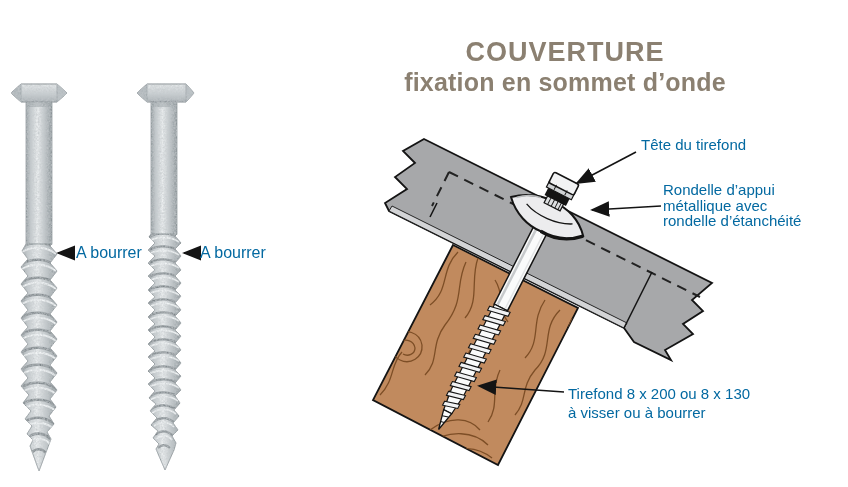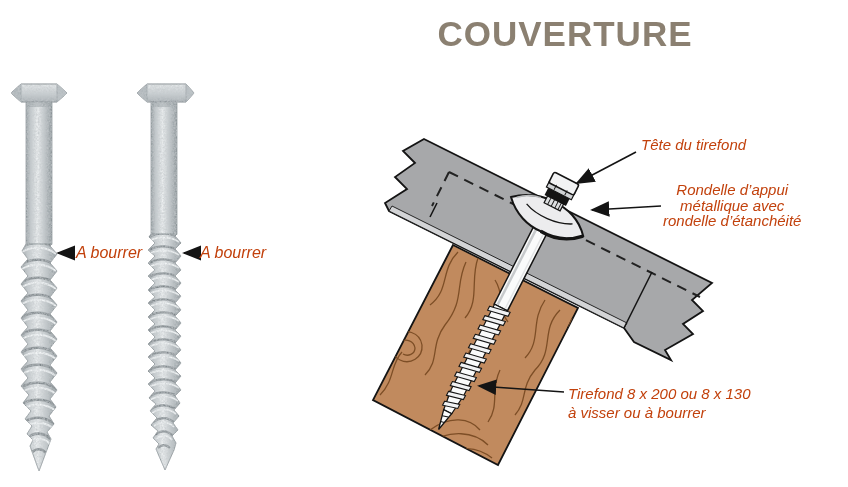--- a/index.html
+++ b/index.html
@@ -1,25 +1,25 @@
 <!DOCTYPE html>
 <html><head>
 <meta charset="utf-8">
 <style>
   html,body{margin:0;padding:0;background:#fff;}
   .stage{position:relative;width:848px;height:487px;background:#ffffff;overflow:hidden;
          font-family:"Liberation Sans",sans-serif;}
   svg{position:absolute;left:0;top:0;}
   .title-wrap{position:absolute;left:330px;top:18px;width:470px;text-align:center;
               color:#8b8071;font-weight:bold;}
-  .title-line1{font-size:35px;line-height:31px;letter-spacing:1px;}
+  .title-line1{font-size:27px;line-height:31px;letter-spacing:1px;margin-top:19px;}
   .title-line2{font-size:25px;line-height:29px;letter-spacing:0.2px;}
-  .lbl{position:absolute;color:#c2410c;font-size:15px;line-height:15.5px;white-space:pre-line;font-style:italic;}
+  .lbl{position:absolute;color:#0369a1;font-size:15px;line-height:15.5px;white-space:pre-line;}
   .lbl-head{left:641px;top:137px;}
-  .lbl-washer{left:663px;top:182px;text-align:center;}
+  .lbl-washer{left:663px;top:182px;}
   .lbl-screw{left:568px;top:384px;line-height:19px;}
   .lbl-bourrer{left:76px;top:245px;font-size:16px;}
   .lbl-visser{left:200px;top:245px;font-size:16px;}
 </style>
 </head>
 <body>
 
 <div class="stage">
 
 <svg width="848" height="487" viewBox="0 0 848 487">
@@ -247,20 +247,21 @@
     <g stroke="#141414" stroke-width="1.6">
       <line x1="636" y1="152" x2="577" y2="183" marker-end="url(#ah)"></line>
       <line x1="661" y1="206" x2="592" y2="210" marker-end="url(#ah)"></line>
       <line x1="564" y1="392" x2="479" y2="386" marker-end="url(#ah)"></line>
     </g>
   </g>
 </svg>
 
   <div class="title-wrap">
     <div class="title-line1">COUVERTURE</div>
+    <div class="title-line2">fixation en sommet d’onde</div>
   </div>
 
   <div class="lbl lbl-bourrer">A bourrer</div>
   <div class="lbl lbl-visser">A bourrer</div>
 
   <div class="lbl lbl-head">Tête du tirefond</div>
   <div class="lbl lbl-washer">Rondelle d’appui
 métallique avec
 rondelle d’étanchéité</div>
   <div class="lbl lbl-screw">Tirefond 8 x 200 ou 8 x 130

